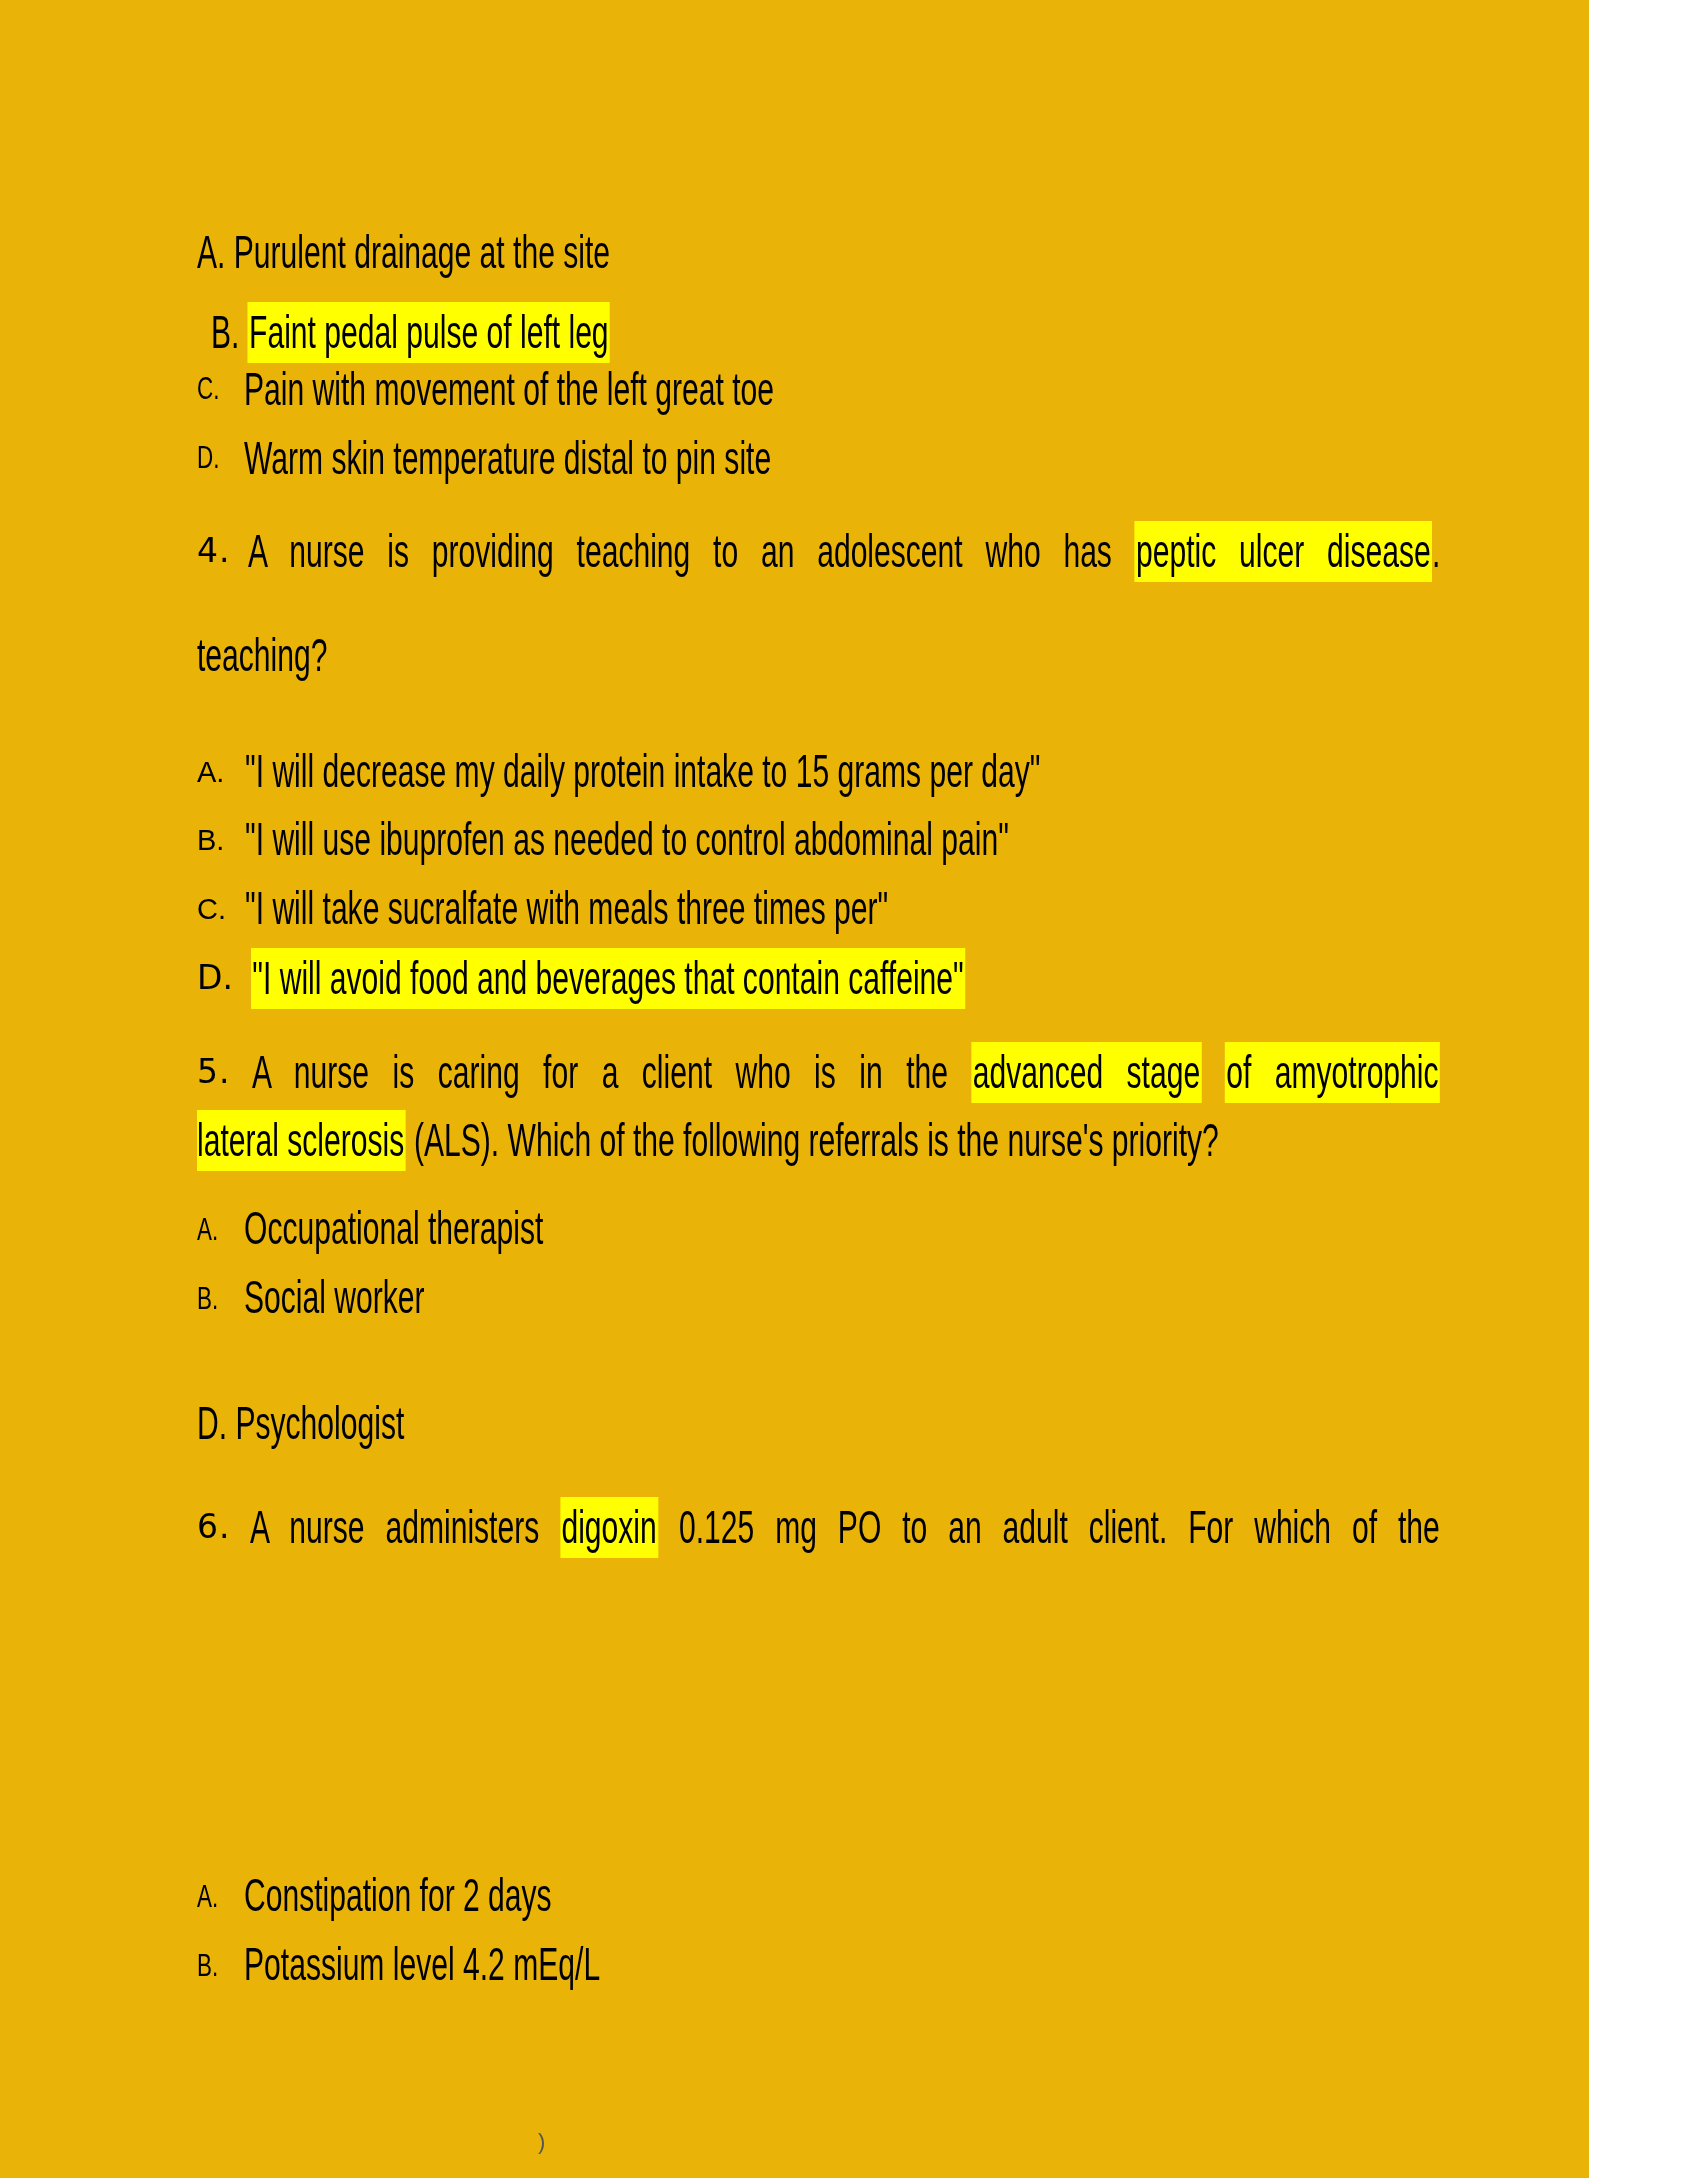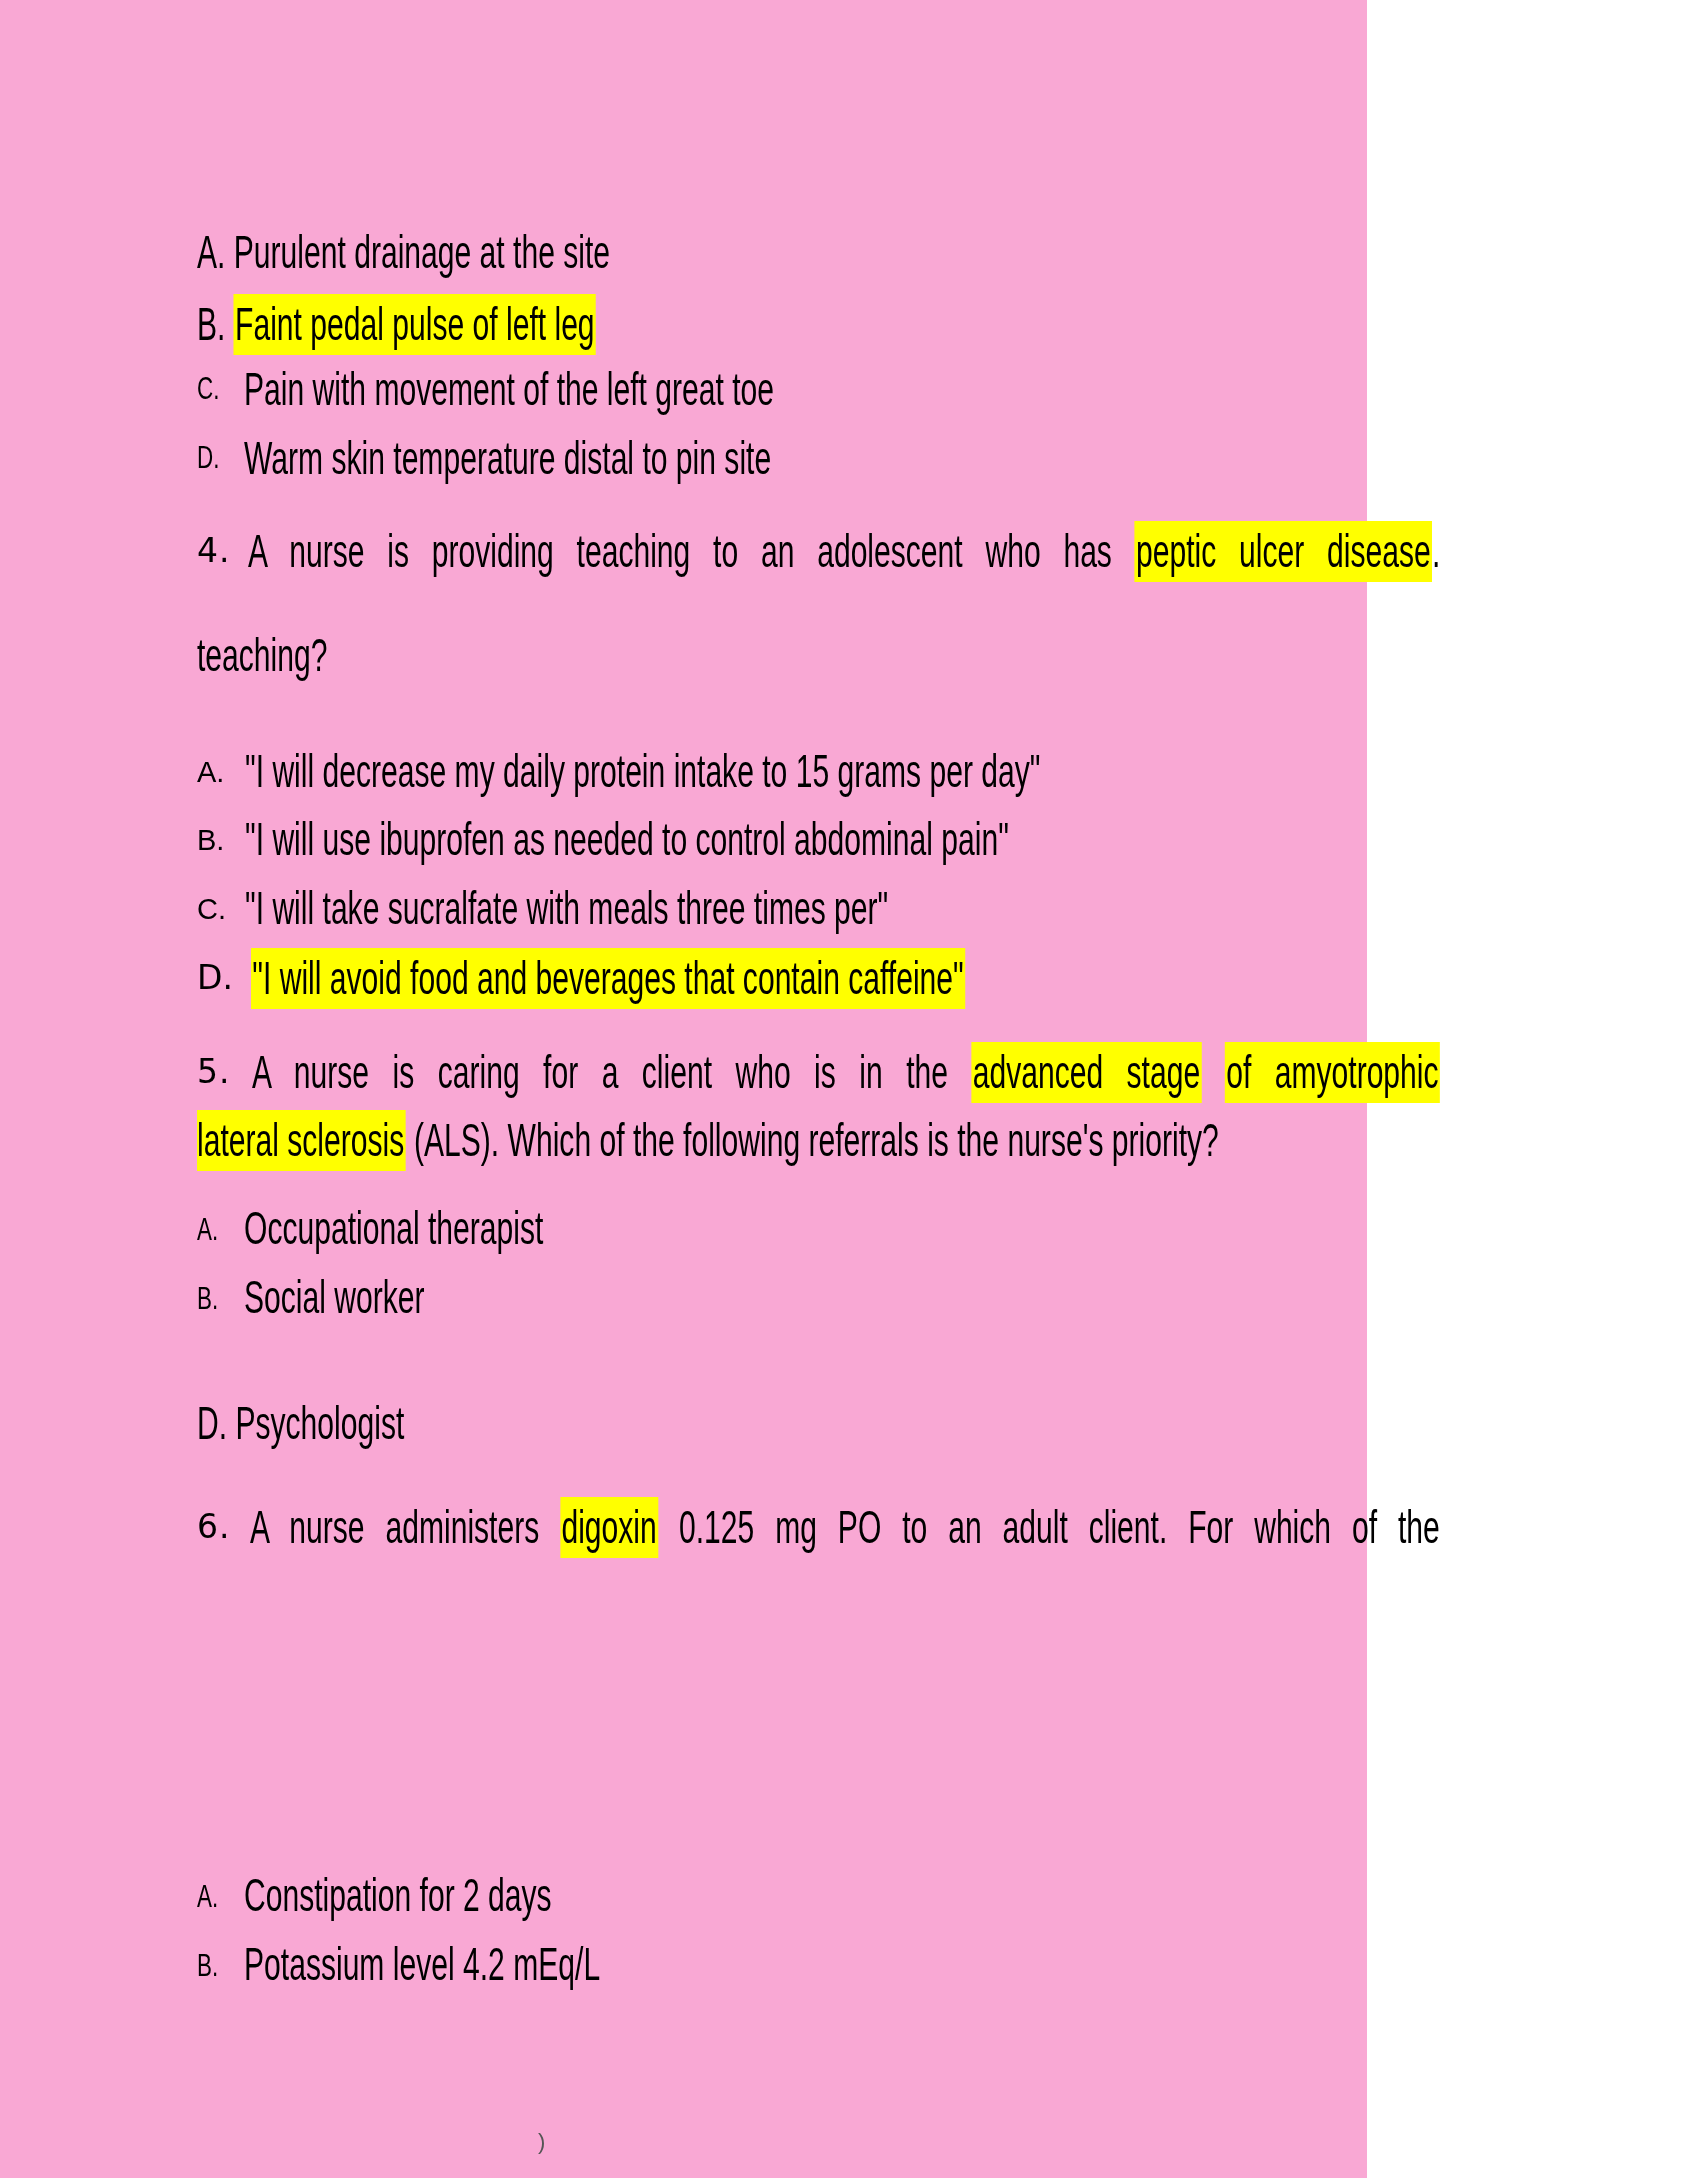--- a/index.html
+++ b/index.html
@@ -10,23 +10,23 @@
   body {
     width: 1683px;
     height: 2178px;
     position: relative;
     overflow: hidden;
     color: #000000;
   }
   .page {
     position: absolute;
     left: 0; top: 0;
-    width: 1367px;
+    width: 1589px;
     height: 2178px;
-    background: #f9a8d4;
+    background: #eab308;
     text-decoration: underline;
   }
   
   .line {
     position: absolute;
     left: 197px;
     height: 61px;
     white-space: nowrap;
   }
   .cond {
@@ -88,21 +88,21 @@
 
 <div class="page">
 
   <div class="line" style="top:221px;">
     <span class="cond">
       <span>A.</span>
       <span>Purulent drainage at the site</span>
     </span>
   </div>
 
-  <div class="line" style="top:293px;">
+  <div class="line" style="top:301px;margin-left:14px;">
     <span class="cond">
       <span>B.</span>
       <span class="hl">Faint pedal pulse of left leg</span>
     </span>
   </div>
 
   <div class="line" style="top:358px;">
     <span class="lbl-small-cond" style="line-height:61px;">C.</span>
     <span class="cond" style="position:absolute; left:47px; top:0;">
       <span>Pain with movement of the left great toe</span>

